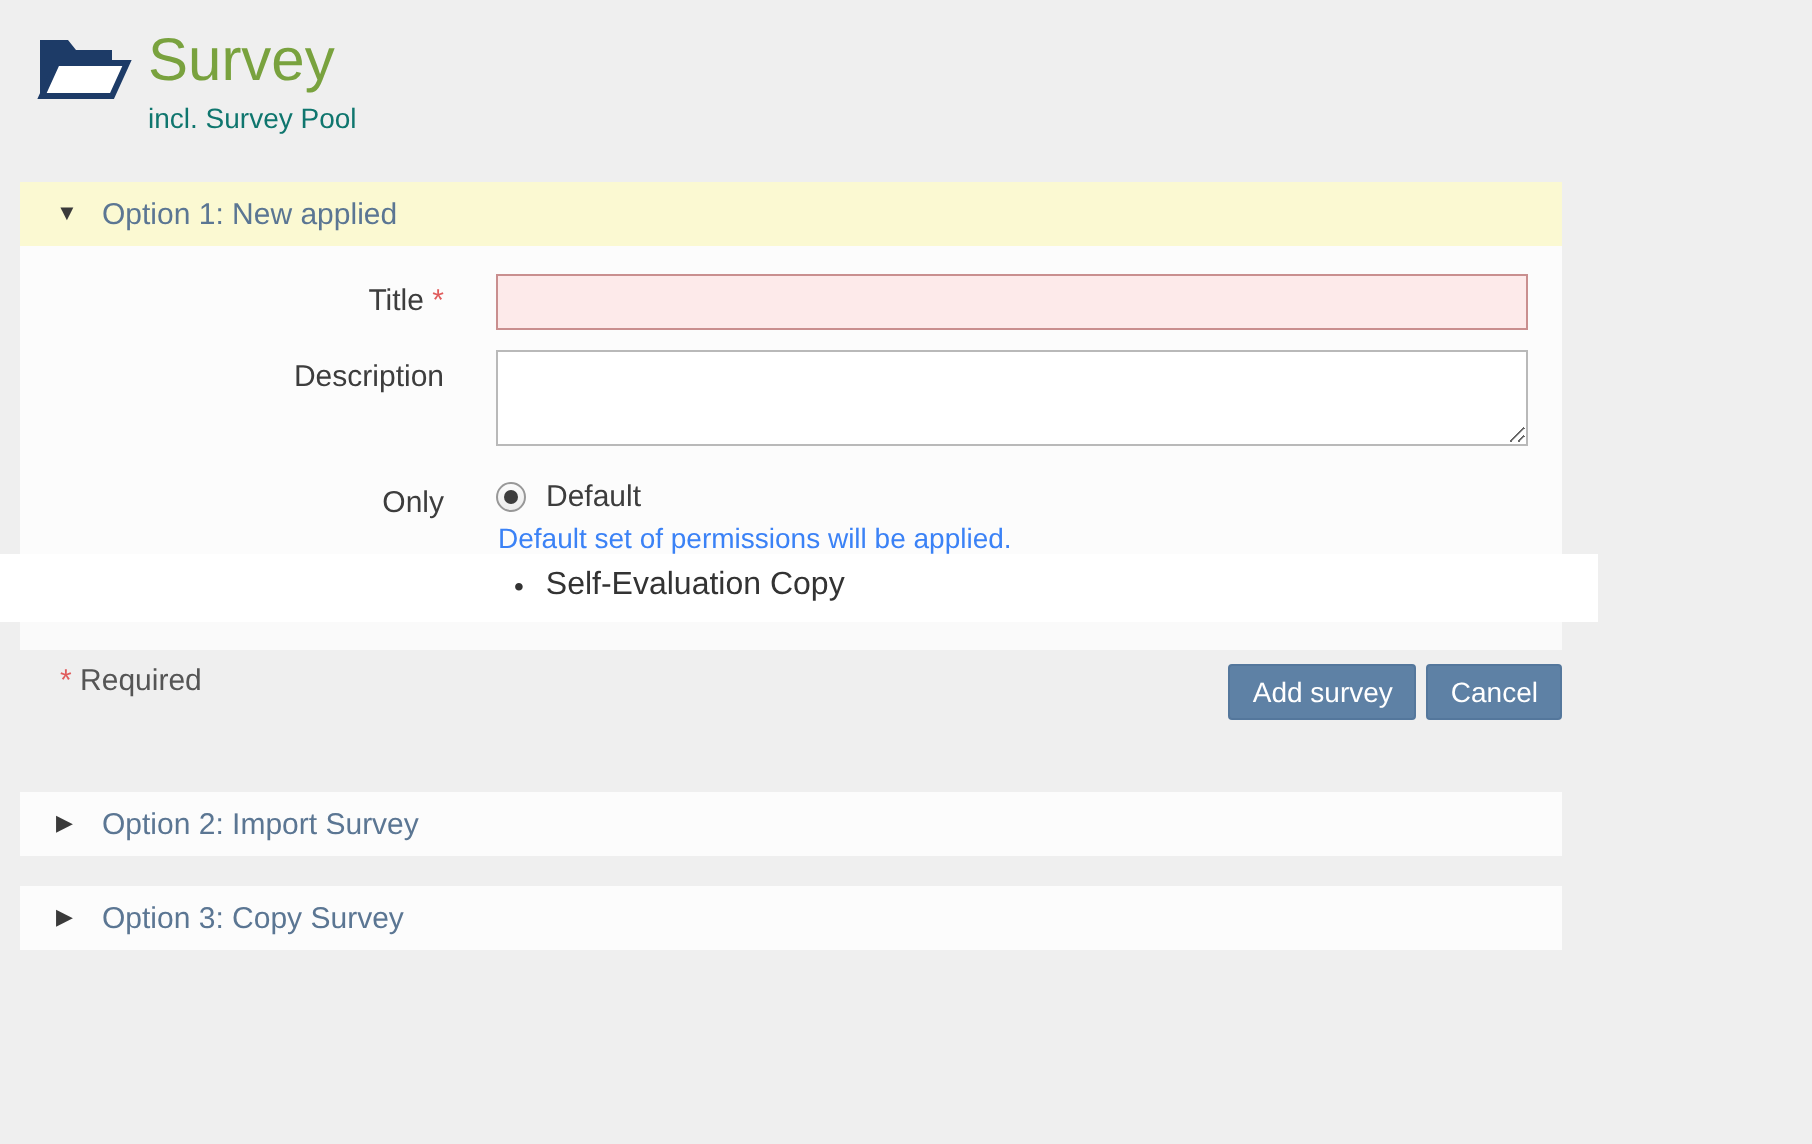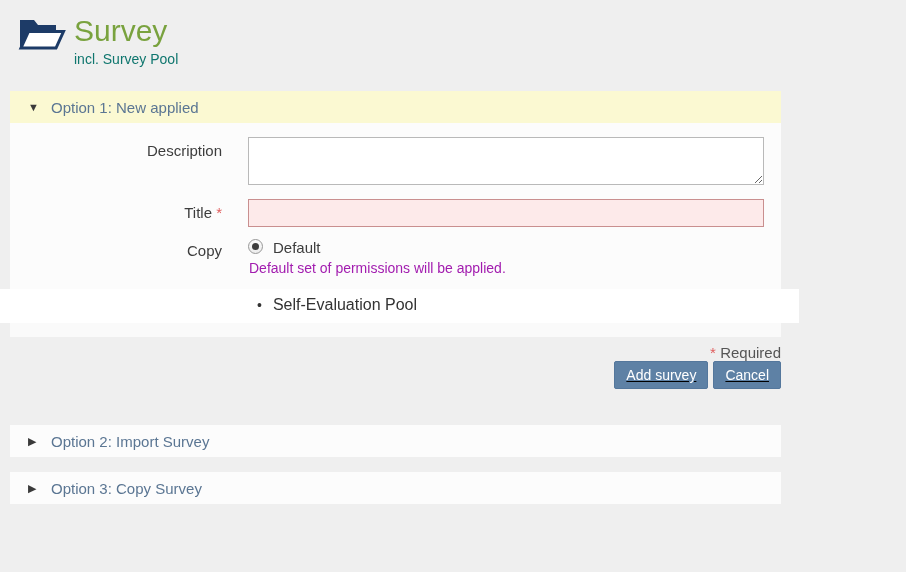--- a/index.html
+++ b/index.html
@@ -24,37 +24,37 @@
   .panel-body { background:#fcfcfc; margin:0 18px 0 10px; padding-top:14px; }
   .form-row { display:flex; align-items:flex-start; margin-bottom:10px; }
   .form-label { flex:0 0 212px; text-align:right; padding-right:13px; color:#3d3d3d; font-size:15px; padding-top:5px; box-sizing:content-box; }
   .form-field { flex:1; margin-left:13px; margin-right:17px; }
   .req { color:#e05c5c; }
 
   .text-input { width:100%; box-sizing:border-box; height:28px; border:1px solid #c98f8f; background:#fdeaea; font-size:15px; padding:2px 6px; font-family:"Liberation Sans",sans-serif; outline:none; }
   .textarea { width:100%; box-sizing:border-box; height:48px; border:1px solid #b9b9b9; background:#ffffff; font-size:15px; padding:3px 6px; font-family:"Liberation Sans",sans-serif; resize:both; outline:none; }
 
   .type-field { margin-top:2px; }
-  .radio-row { display:flex; cursor:pointer; }
+  .radio-row { display:flex; align-items:center; cursor:pointer; }
   .radio { width:15px; height:15px; border-radius:50%; border:1px solid #989898; background:linear-gradient(#fbfbfb,#ececec); position:relative; flex:0 0 auto; box-sizing:border-box; }
   .radio.selected::after { content:""; position:absolute; left:3px; top:3px; right:3px; bottom:3px; border-radius:50%; background:#3d3d3d; }
   .radio-label { margin-left:10px; font-size:15px; color:#3d3d3d; }
-  .helper { color:#a21caf; font-size:14px; margin:4px 0 13px 1px; }
+  .helper { color:#3b82f6; font-size:14px; margin:4px 0 0 1px; }
   .radio-row.second { margin-bottom:6px; }
 
   .fullbleed-row { background:#ffffff; margin:0 -18px 0 -10px; padding:7px 0 9px 257px; display:flex; align-items:center; cursor:pointer; }
   .bullet { color:#333; font-size:14px; }
   .fullbleed-label { margin-left:11px; font-size:16px; color:#333333; }
 
   .panel-foot { background:#fafafa; height:14px; margin:0 18px 0 10px; }
 
   
-  .actions-row { display:flex; align-items:flex-end; margin:7px 18px 0 10px;flex-direction:column; }
+  .actions-row { display:flex; align-items:flex-start; margin:7px 18px 0 10px; }
   .required-note { margin-left:20px; font-size:15px; color:#555; }
-  .btn-group { margin-left:auto; display:flex; gap:5px;text-decoration:underline; }
+  .btn-group { margin-left:auto; display:flex; gap:5px; }
   .btn { background:#5e81a5; border:1px solid #54779c; color:#fff; font-size:14px; font-family:"Liberation Sans",sans-serif; padding:5px 11px; border-radius:2px; cursor:pointer; }
 
   .accordion.closed.first { margin-top:36px; }
   .accordion.closed + .accordion.closed { margin-top:15px; }
 </style>
 </head>
 <body>
 
 <div class="page">
 
@@ -70,50 +70,50 @@
   </div>
 
   <div class="accordion open">
     <span class="tri">▼</span>
     <span class="accordion-label">Option 1: New applied</span>
   </div>
 
   <div class="panel-body">
 
     <div class="form-row">
-      <div class="form-label">Description</div>
-      <div class="form-field">
-        <textarea class="textarea" style=""></textarea>
-      </div>
-    </div>
-
-    <div class="form-row">
       <div class="form-label">
         <span>Title</span>
         <span class="req">*</span>
       </div>
       <div class="form-field">
         <input class="text-input" type="text" value="" style="">
       </div>
     </div>
 
+    <div class="form-row">
+      <div class="form-label">Description</div>
+      <div class="form-field">
+        <textarea class="textarea" style=""></textarea>
+      </div>
+    </div>
+
     <div class="form-row" style="margin-bottom:0;">
-      <div class="form-label">Copy</div>
+      <div class="form-label">Only</div>
       <div class="form-field type-field">
         <div class="radio-row">
           <span class="radio selected"></span>
           <span class="radio-label">Default</span>
         </div>
         <div class="helper">Default set of permissions will be applied.</div>
       </div>
     </div>
 
     <div class="fullbleed-row">
       <span class="bullet">•</span>
-      <span class="fullbleed-label">Self-Evaluation Pool</span>
+      <span class="fullbleed-label">Self-Evaluation Copy</span>
     </div>
 
   </div>
 
   <div class="panel-foot"></div>
 
   <div class="actions-row">
     <div class="required-note">
       <span class="req">*</span>
       <span>Required</span>

